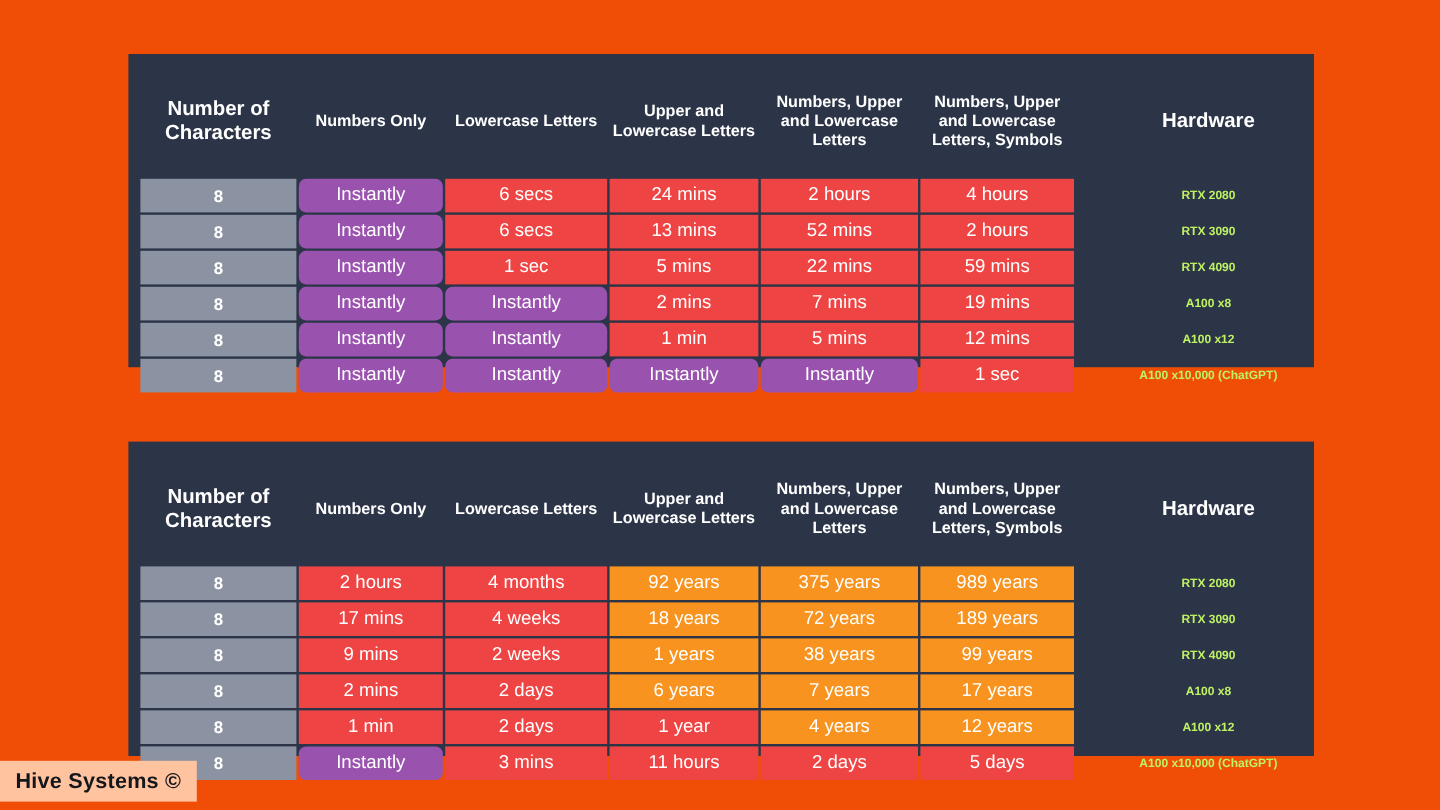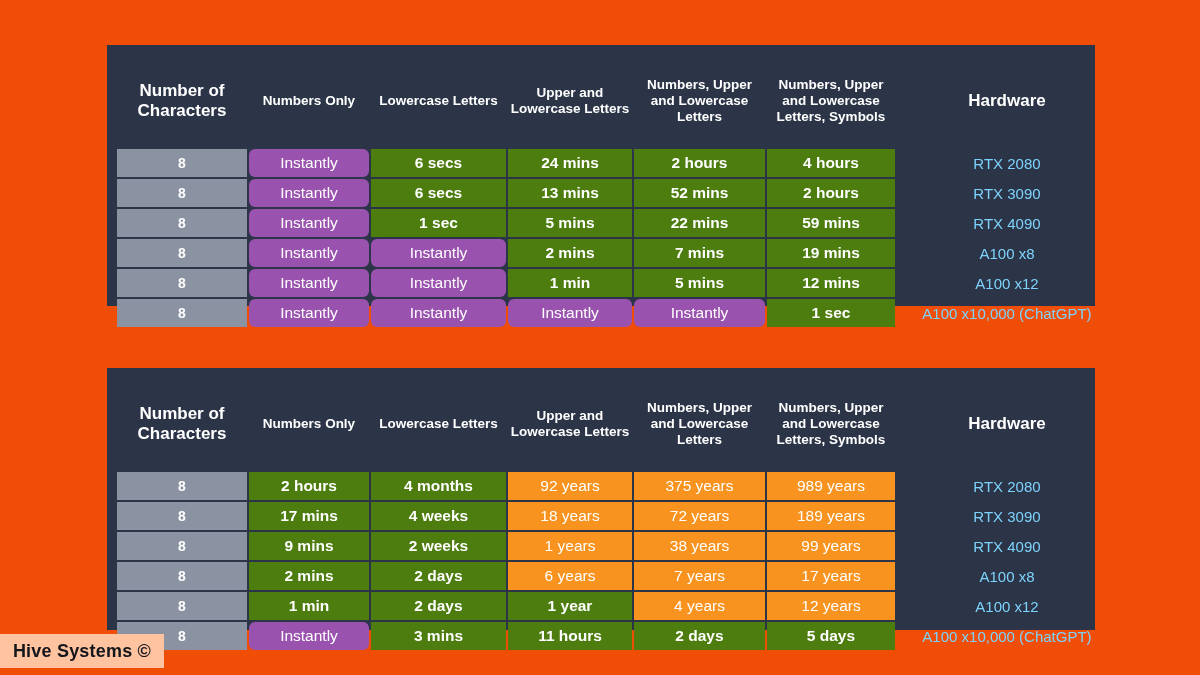--- a/index.html
+++ b/index.html
@@ -69,26 +69,26 @@
   }
 
   td.chars {
     background: #8B93A3;
     font-weight: bold;
     font-size: 14px;
     color: #FFFFFF;
   }
   td.hw {
     background: transparent;
-    font-weight: normal;
-    font-size: 15px;
-    color: #7dd3fc;
+    font-weight: bold;
+    font-size: 10px;
+    color: #bef264;
   }
   td.purple { background: #9A52AF; border-radius: 6px; }
-  td.red    { background: #4d7c0f; font-weight: bold; }
+  td.red    { background: #ef4444; }
   td.orange { background: #F7931E; margin-top: 8px; }
 
   #brand-bar {
     position: absolute;
     left: 0;
     bottom: 7px;
     width: 164px;
     height: 34px;
     background: #FFC3A0;
     display: flex;

